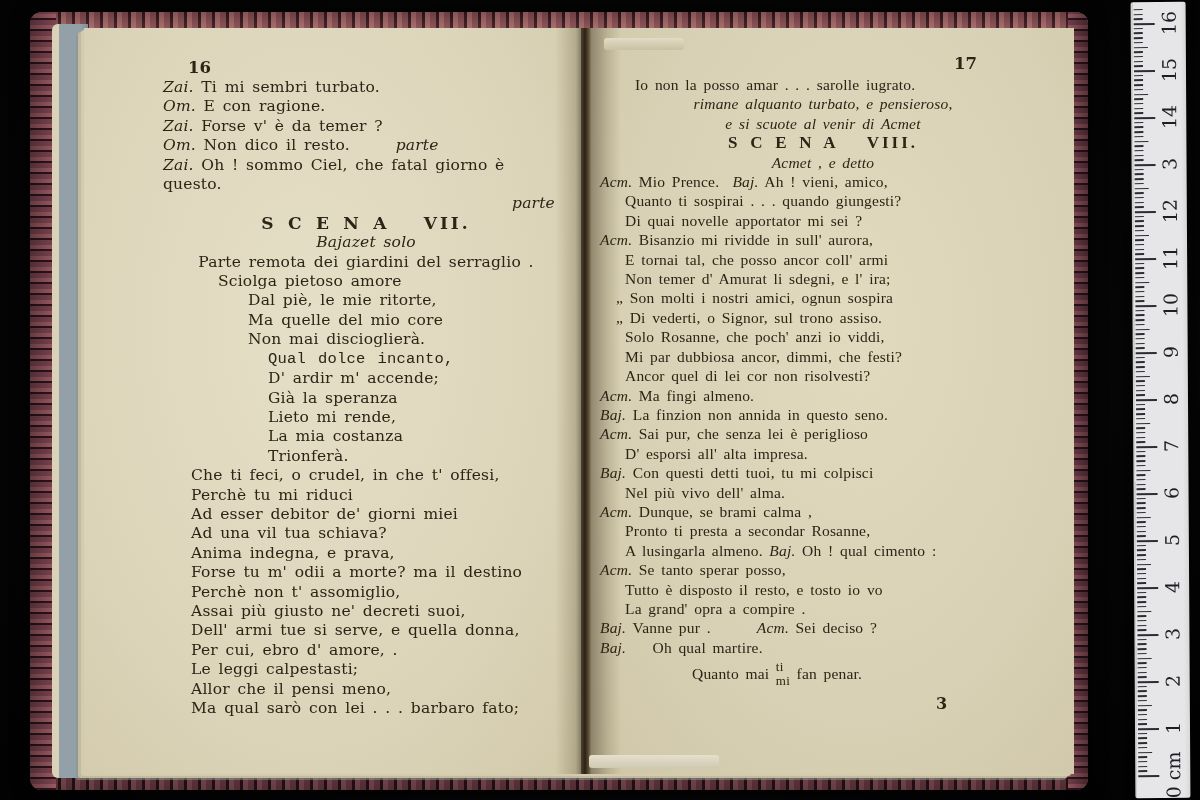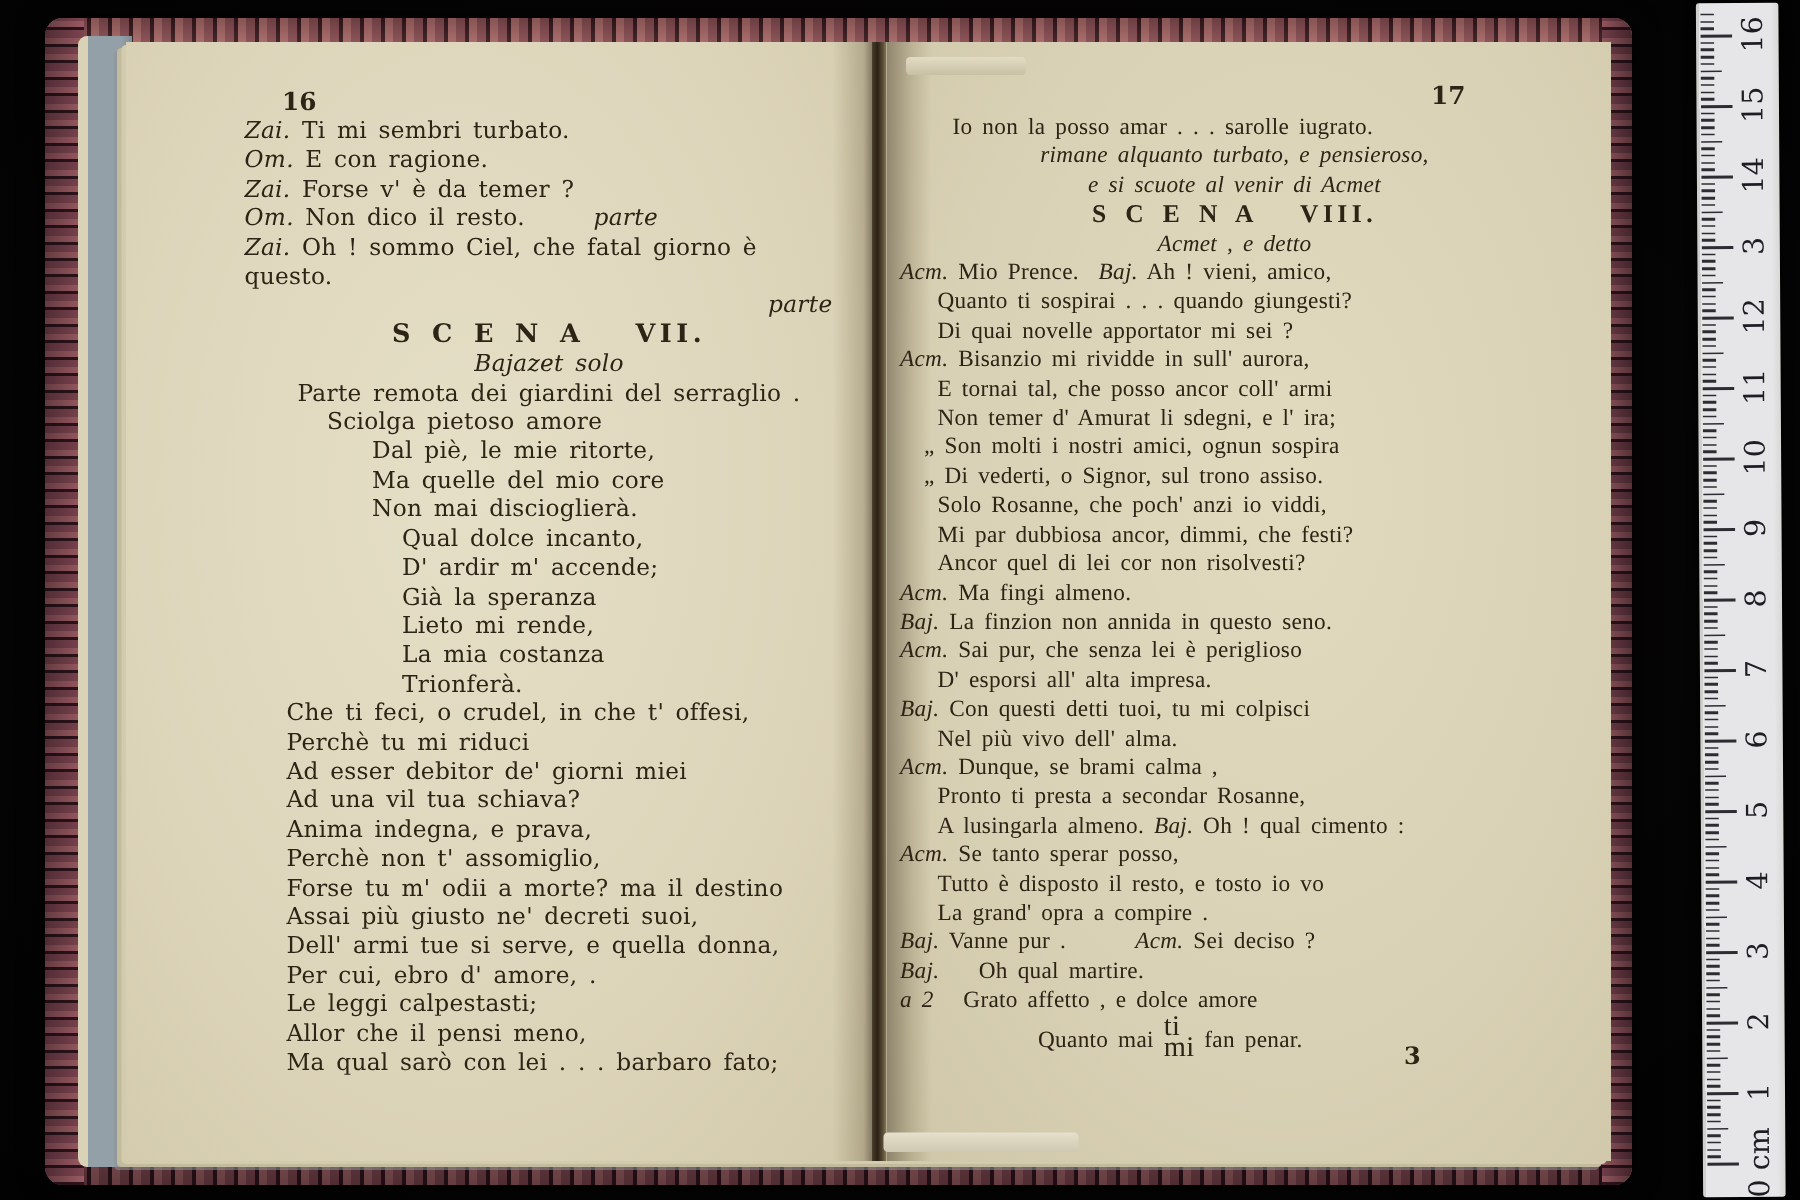--- a/index.html
+++ b/index.html
@@ -64,21 +64,21 @@
   .line{line-height:19.4px;white-space:pre-wrap;}
   .line.center{text-align:center;}
   .line.right{text-align:right;padding-right:14px;}
   .line.heading{font-size:17px;font-weight:bold;}
   .it{font-style:italic;}
   .pageno{position:absolute;font-weight:bold;font-size:16.5px;color:#2d2415;}
   .pageno-left{left:104px;top:30px;}
   .pageno-right{left:363px;top:26px;}
   .signature{position:absolute;left:345px;top:666px;font-weight:bold;font-size:16px;color:#2d2415;}
   .stackline{line-height:34px;}
-  .stack{display:inline-block;vertical-align:middle;line-height:14px;font-size:19px;
+  .stack{display:inline-block;vertical-align:middle;line-height:14px;font-size:13px;
     text-align:left;margin-top:-4px;}
   .stack span{display:block;}
 
   
   .ruler{position:absolute;left:1133px;top:2px;width:55px;height:796px;
     background:linear-gradient(90deg,#cfcfcd 0 2px,#e6e6e8 2px 90%,#d8d8d6 100%);
     border-radius:2px;transform:rotate(-.35deg);box-shadow:0 0 8px rgba(0,0,0,.8);}
   .tick{position:absolute;left:3px;height:2px;background:#2c2c33;}
   .tick.mm{width:9px;height:1.6px;}
   .tick.mm5{width:14px;height:1.8px;}
@@ -108,33 +108,33 @@
             <div class="line"><span class="it">Om.</span><span> Non dico il resto.      </span><span class="it">parte</span></div>
             <div class="line"><span class="it">Zai.</span><span> Oh ! sommo Ciel, che fatal giorno è questo.</span></div>
             <div class="line right"><span class="it">parte</span></div>
             <div class="line center heading" style="letter-spacing: 3px;"><span>S C E N A   VII.</span></div>
             <div class="line center"><span class="it">Bajazet solo</span></div>
             <div class="line center"><span>Parte remota dei giardini del serraglio .</span></div>
             <div class="line" style="padding-left: 55px;"><span>Sciolga pietoso amore</span></div>
             <div class="line" style="padding-left: 85px;"><span>Dal piè, le mie ritorte,</span></div>
             <div class="line" style="padding-left: 85px;"><span>Ma quelle del mio core</span></div>
             <div class="line" style="padding-left: 85px;"><span>Non mai discioglierà.</span></div>
-            <div class="line" style="padding-left: 105px;"><span>Qual dolce incanto,</span></div>
+            <div class="line" style="padding-left: 105px; font-family: Liberation Mono, monospace;"><span>Qual dolce incanto,</span></div>
             <div class="line" style="padding-left: 105px;"><span>D' ardir m' accende;</span></div>
             <div class="line" style="padding-left: 105px;"><span>Già la speranza</span></div>
             <div class="line" style="padding-left: 105px;"><span>Lieto mi rende,</span></div>
             <div class="line" style="padding-left: 105px;"><span>La mia costanza</span></div>
             <div class="line" style="padding-left: 105px;"><span>Trionferà.</span></div>
             <div class="line" style="padding-left: 28px;"><span>Che ti feci, o crudel, in che t' offesi,</span></div>
             <div class="line" style="padding-left: 28px;"><span>Perchè tu mi riduci</span></div>
             <div class="line" style="padding-left: 28px;"><span>Ad esser debitor de' giorni miei</span></div>
             <div class="line" style="padding-left: 28px;"><span>Ad una vil tua schiava?</span></div>
             <div class="line" style="padding-left: 28px;"><span>Anima indegna, e prava,</span></div>
+            <div class="line" style="padding-left: 28px;"><span>Forse tu m' odii a morte? ma il destino</span></div>
             <div class="line" style="padding-left: 28px;"><span>Perchè non t' assomiglio,</span></div>
-            <div class="line" style="padding-left: 28px;"><span>Forse tu m' odii a morte? ma il destino</span></div>
             <div class="line" style="padding-left: 28px;"><span>Assai più giusto ne' decreti suoi,</span></div>
             <div class="line" style="padding-left: 28px;"><span>Dell' armi tue si serve, e quella donna,</span></div>
             <div class="line" style="padding-left: 28px;"><span>Per cui, ebro d' amore, .</span></div>
             <div class="line" style="padding-left: 28px;"><span>Le leggi calpestasti;</span></div>
             <div class="line" style="padding-left: 28px;"><span>Allor che il pensi meno,</span></div>
             <div class="line" style="padding-left: 28px;"><span>Ma qual sarò con lei . . . barbaro fato;</span></div>
           </div>
       </div>
       <div class="gutter"></div>
       <div class="page page-right">
@@ -163,21 +163,20 @@
             <div class="line"><span class="it">Baj.</span><span> Con questi detti tuoi, tu mi colpisci</span></div>
             <div class="line" style="padding-left: 25px;"><span>Nel più vivo dell' alma.</span></div>
             <div class="line"><span class="it">Acm.</span><span> Dunque, se brami calma ,</span></div>
             <div class="line" style="padding-left: 25px;"><span>Pronto ti presta a secondar Rosanne,</span></div>
             <div class="line" style="padding-left: 25px;"><span>A lusingarla almeno. </span><span class="it">Baj.</span><span> Oh ! qual cimento :</span></div>
             <div class="line"><span class="it">Acm.</span><span> Se tanto sperar posso,</span></div>
             <div class="line" style="padding-left: 25px;"><span>Tutto è disposto il resto, e tosto io vo</span></div>
             <div class="line" style="padding-left: 25px;"><span>La grand' opra a compire .</span></div>
             <div class="line"><span class="it">Baj.</span><span> Vanne pur .       </span><span class="it">Acm.</span><span> Sei deciso ?</span></div>
             <div class="line"><span class="it">Baj.</span><span>    Oh qual martire.</span></div>
-            <div class="line"><span class="it">a 2</span><span>   Grato affetto , e dolce amore</span></div>
             <div class="line stackline" style="padding-left: 92px;"><span>Quanto mai </span><span class="stack"><span>ti</span><span>mi</span></span><span> fan penar.</span></div>
           </div>
         <div class="signature">3</div>
       </div>
       <div class="headband"></div>
       <div class="tailband"></div>
     </div>
   </div>
 
   <div class="ruler" id="ruler">

